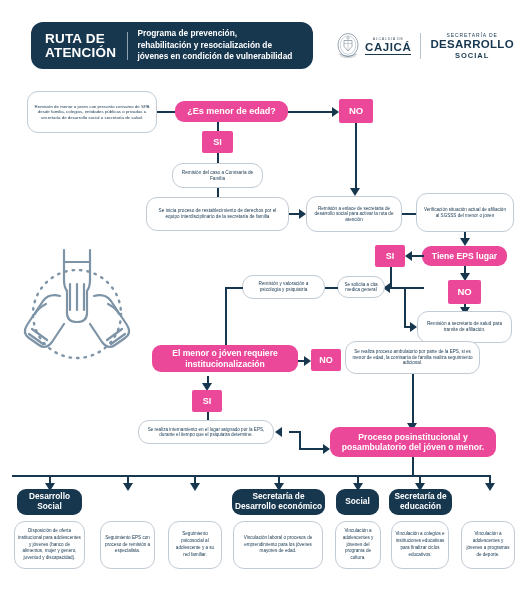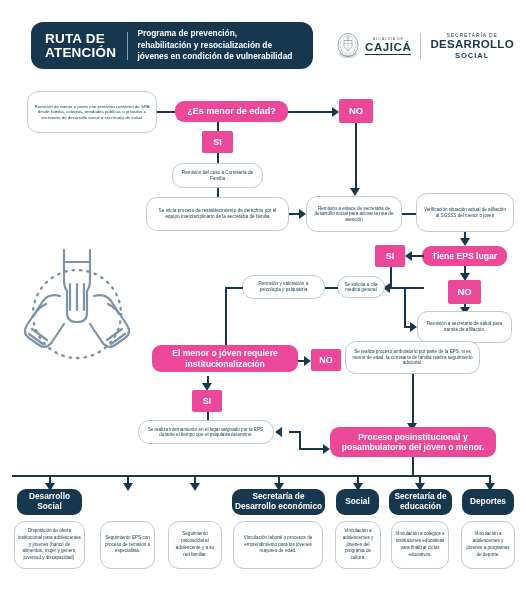--- a/index.html
+++ b/index.html
@@ -266,16 +266,15 @@
 Desarrollo económico</div>
   <div class="col-body" style="left:233px;top:521px;width:90px;height:48px;">Vinculación laboral o procesos de emprendimiento para los jóvenes mayores de edad.</div>
 
   <div class="col-head" style="left: 336px; top: 489px; width: 43px; height: 26px; white-space: pre-line;">Social</div>
   <div class="col-body" style="left:335px;top:521px;width:46px;height:48px;">Vinculación a adolescentes y jóvenes del programa de cultura.</div>
 
   <div class="col-head" style="left: 389px; top: 489px; width: 63px; height: 26px; white-space: pre-line;">Secretaría de
 educación</div>
   <div class="col-body" style="left:391px;top:521px;width:58px;height:48px;">Vinculación a colegios e instituciones educativas para finalizar ciclos educativos.</div>
 
-  <div class="col-head" style="left: 462px; top: 489px; width: 52px; height: 26px; white-space: pre-line;">Deportes</div>
   <div class="col-body" style="left:461px;top:521px;width:54px;height:48px;">Vinculación a adolescentes y jóvenes a programas de deporte.</div>
 
 </div>
 
 </body></html>

